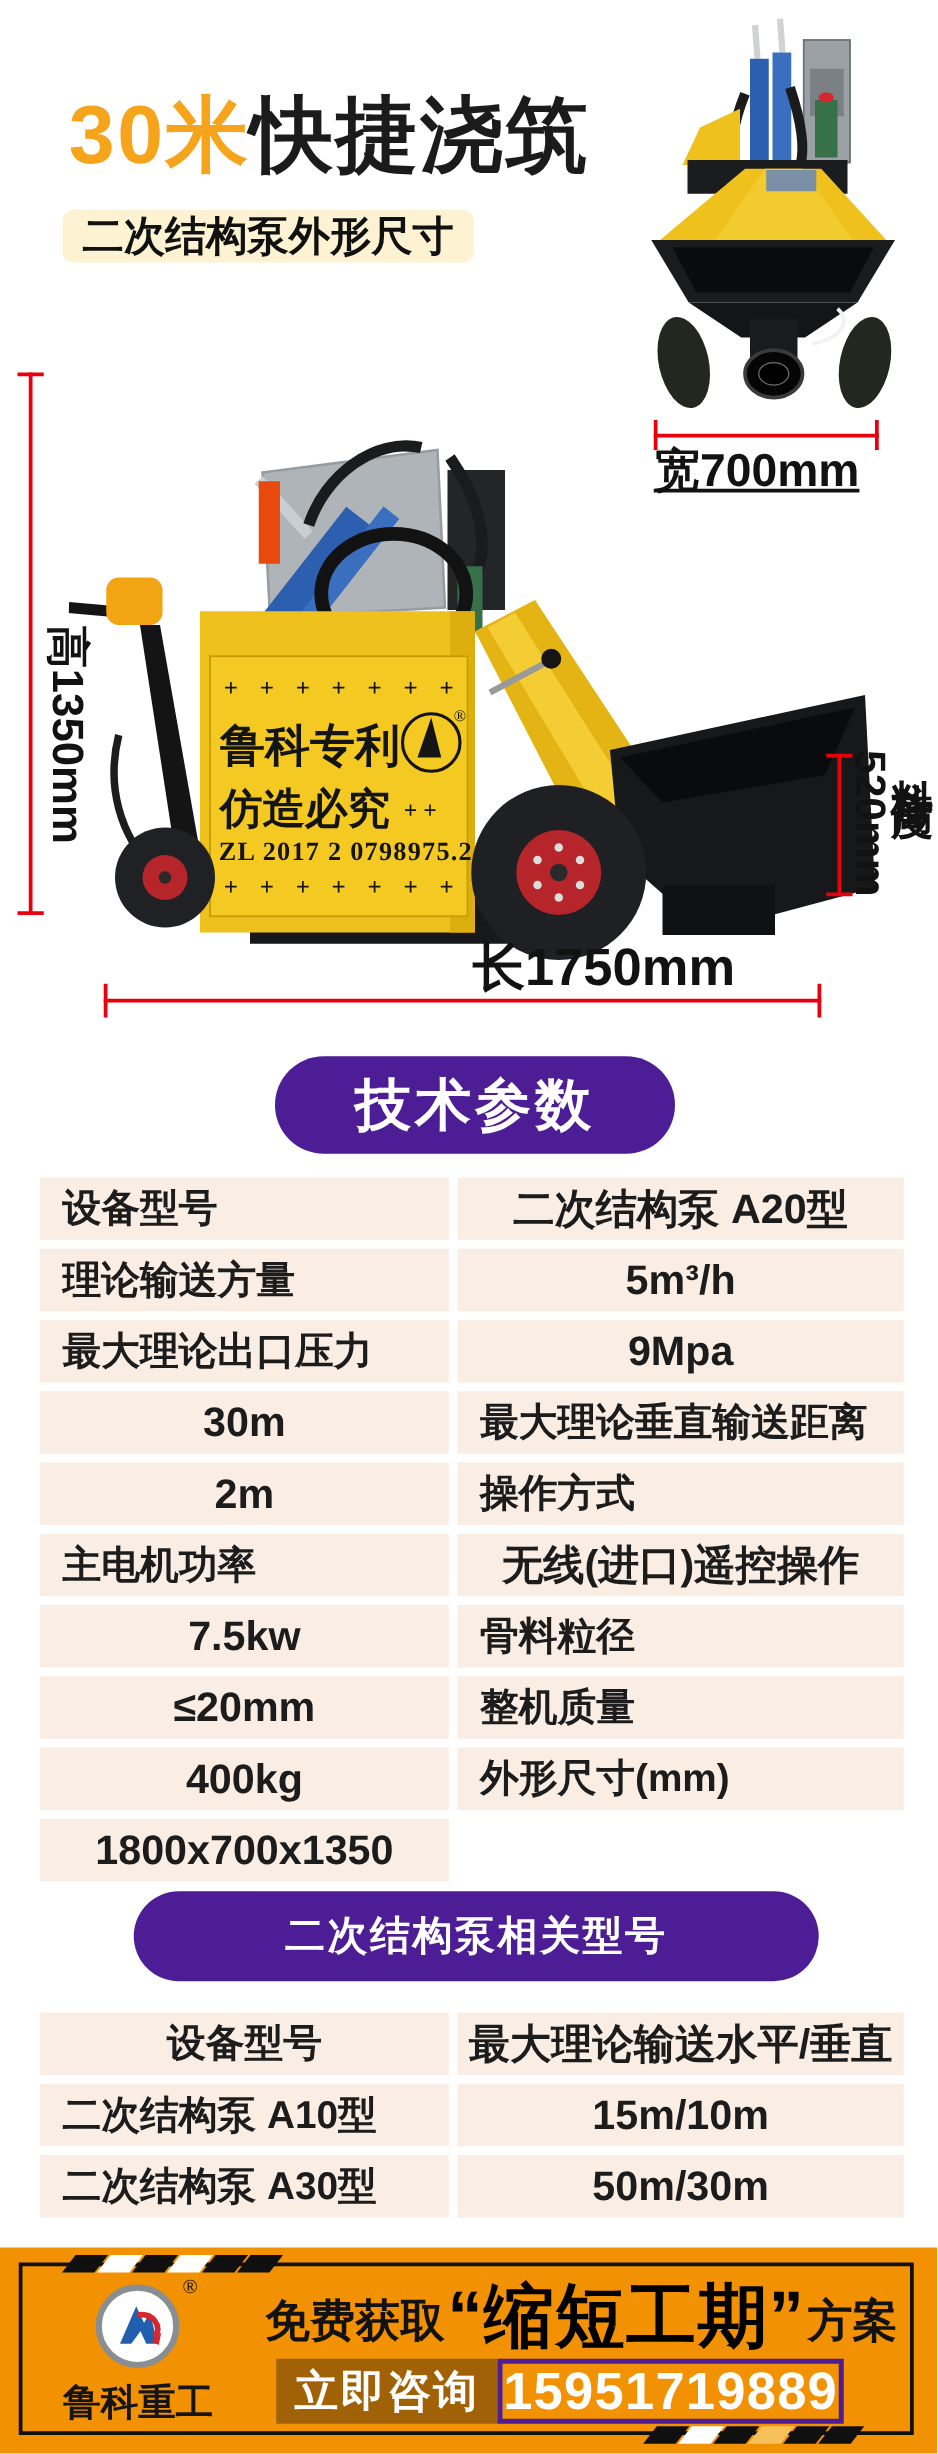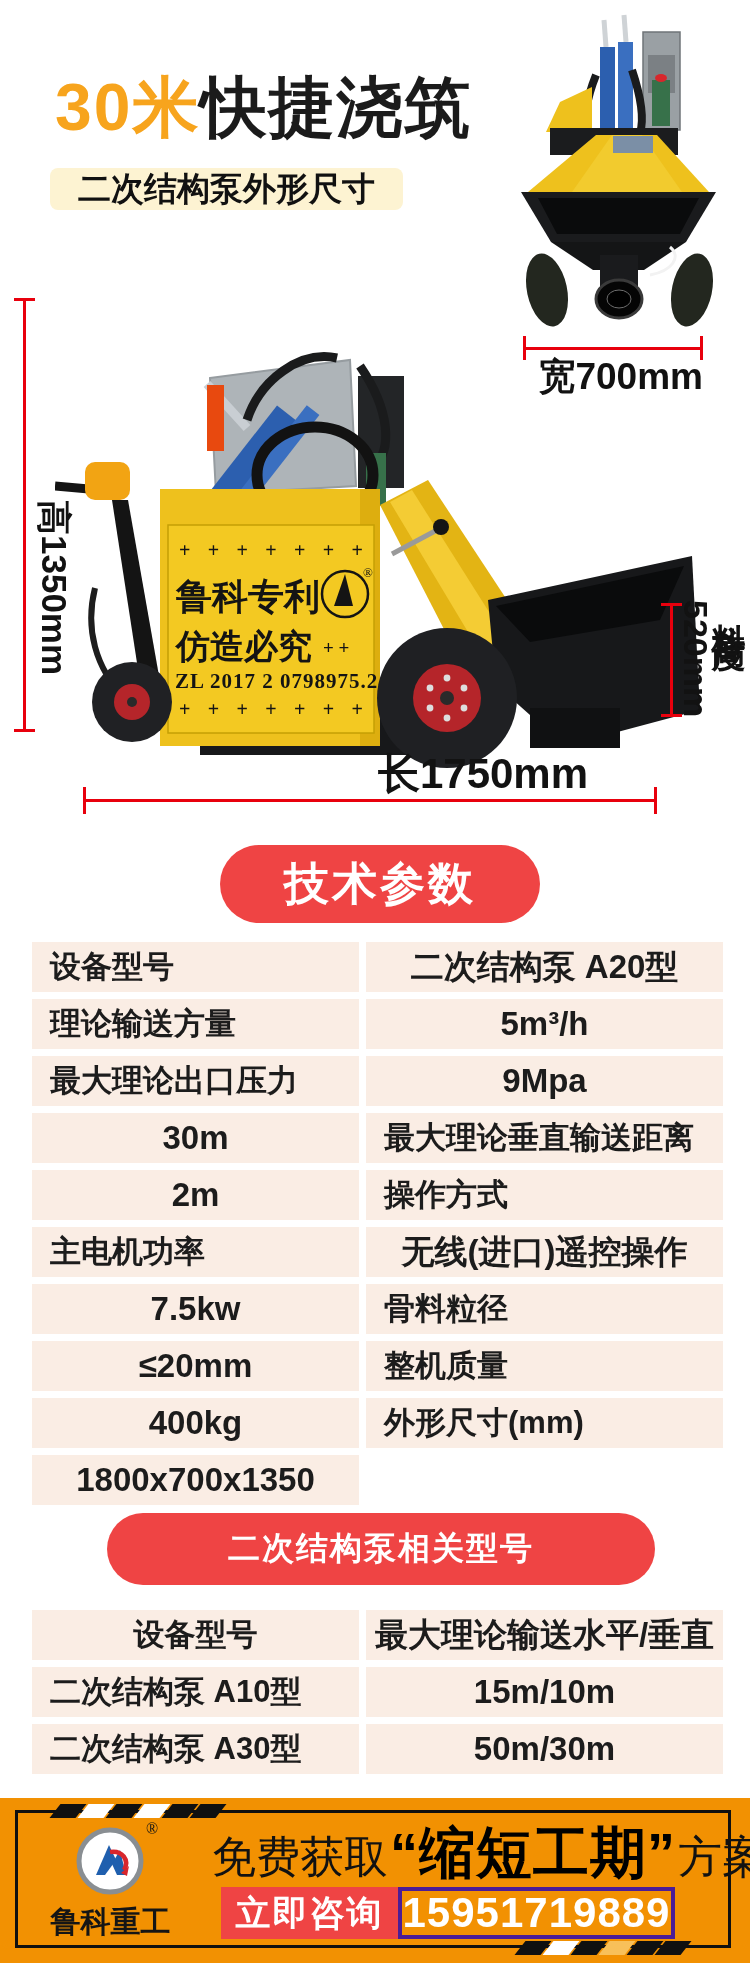--- a/index.html
+++ b/index.html
@@ -3,54 +3,54 @@
 <meta charset="utf-8">
 <style>
   html,body{margin:0;padding:0;background:#ffffff;}
   .page{position:relative;width:750px;height:1963px;background:#ffffff;overflow:hidden;
         font-family:"Liberation Sans","DejaVu Sans",sans-serif;color:#1b1b1b;}
   .abs{position:absolute;}
 
   
   .title{left:55px;top:75px;font-size:66px;font-weight:800;letter-spacing:2px;line-height:64px;}
   .title .hl{color:#F7A41D;}
-  .badge{left:50px;top:168px;height:42px;line-height:42px;padding:0 28px;background:#FDF3D2;
+  .badge{left:50px;top:168px;height:42px;line-height:42px;padding:0 16px;background:#FDF3D2;
          border-radius:8px;font-size:33px;font-weight:700;color:#111;}
 
   
   .dimline{background:#E8000D;}
   .dim-label{font-weight:700;color:#121212;}
   .v-side{writing-mode:vertical-rl;text-orientation:sideways;}
   .v-up{writing-mode:vertical-rl;text-orientation:upright;letter-spacing:4px;}
 
   
-  .pill{background:#ef4444;color:#fff;font-weight:800;display:flex;align-items:center;justify-content:center;}
+  .pill{background:#4c1d95;color:#fff;font-weight:800;display:flex;align-items:center;justify-content:center;}
   .pill1{left:220px;top:845px;width:320px;height:78px;border-radius:40px;font-size:45px;letter-spacing:3px;}
   .pill2{left:107px;top:1513px;width:548px;height:72px;border-radius:37px;font-size:32px;letter-spacing:2px;}
 
   
   .spec-grid{display:grid;grid-template-columns:327px 357px;column-gap:7px;row-gap:7px;}
   .t1{left:32px;top:942px;}
   .t2{left:32px;top:1610px;}
   .cell{height:50px;background:#FAEDE4;display:flex;align-items:center;font-size:31px;font-weight:700;color:#1c1c1c;}
   .cell.lab{padding-left:18px;}
   .cell.val{justify-content:center;font-size:33px;}
   .cell.ctr{justify-content:center;padding-left:0;}
 
   
   .footer{left:0;top:1798px;width:750px;height:165px;background:#F29102;}
   .frame{position:absolute;left:15px;top:12px;width:710px;height:132px;border:3px solid #101010;}
   .stripe{position:absolute;width:26px;height:14px;transform:skewX(-38deg);}
   .brand-name{position:absolute;left:38px;top:104px;width:145px;text-align:center;font-size:30px;font-weight:700;
               font-family:"Liberation Serif","DejaVu Serif",serif;color:#151515;}
   .slogan{position:absolute;left:212px;top:28px;height:62px;display:flex;align-items:center;white-space:nowrap;}
-  .slogan .pre,.slogan .suf{font-size:44px;font-weight:400;color:#121212;}
+  .slogan .pre,.slogan .suf{font-size:36px;font-weight:700;color:#121212;}
   .slogan .quoted{font-size:56px;font-weight:800;color:#000000;margin:12px 2px;position:relative;top:-3px;letter-spacing:1px;}
   .cta-row{position:absolute;left:221px;top:89px;display:flex;}
-  .cta{width:177px;height:52px;background:#ef4444;color:#fff;font-size:35px;font-weight:700;
+  .cta{width:177px;height:52px;background:#a16207;color:#fff;font-size:35px;font-weight:700;
        display:flex;align-items:center;justify-content:center;letter-spacing:2px;}
   .phone{width:277px;height:52px;border:4px solid #4c1d95;box-sizing:border-box;color:#fff;font-size:42px;
          font-weight:800;display:flex;align-items:center;justify-content:center;letter-spacing:1px;}
 
   svg text{font-family:"Liberation Serif","DejaVu Serif",serif;}
 </style>
 </head>
 <body>
 
 <div class="page">
@@ -92,21 +92,21 @@
 
     <rect x="180" y="250" width="38" height="42" fill="#1A1B1D"></rect>
     <ellipse cx="199" cy="294" rx="23" ry="19" fill="#050505" stroke="#3a3a3a" stroke-width="3"></ellipse>
     <ellipse cx="199" cy="294" rx="12" ry="9" fill="#000" stroke="#6e6e6e" stroke-width="1"></ellipse>
     <path d="M 230 270 C 252 266 262 252 250 242" stroke="#F2F2F2" stroke-width="3" fill="none"></path>
   </svg>
 
   <div class="abs dimline" style="left:523px;top:347px;width:180px;height:3px;"></div>
   <div class="abs dimline" style="left:523px;top:336px;width:3px;height:24px;"></div>
   <div class="abs dimline" style="left:700px;top:336px;width:3px;height:24px;"></div>
-  <div class="abs dim-label" style="left:523px;top:352px;width:180px;text-align:right;font-size:37px;">宽700mm</div>
+  <div class="abs dim-label" style="left:523px;top:352px;width:180px;text-align:left;font-size:37px;text-decoration:underline;">宽700mm</div>
 
   <svg class="abs" style="left:55px;top:288px;" width="645" height="487" viewBox="0 0 645 487">
 
     <polygon points="155,90 295,72 301,198 161,206" fill="#AEB4B8" stroke="#969CA0" stroke-width="2"></polygon>
     <rect x="303" y="88" width="46" height="112" fill="#232527"></rect>
 
     <line x1="152" y1="96" x2="192" y2="140" stroke="#C9CED3" stroke-width="9"></line>
     <polygon points="152,97 169,97 169,163 152,163" fill="#E8490F"></polygon>
     <rect x="185" y="115" width="30" height="120" fill="#2C5FAF" transform="rotate(38 200 170)"></rect>
     <rect x="215" y="110" width="16" height="115" fill="#3A6FC0" transform="rotate(38 223 167)"></rect>

